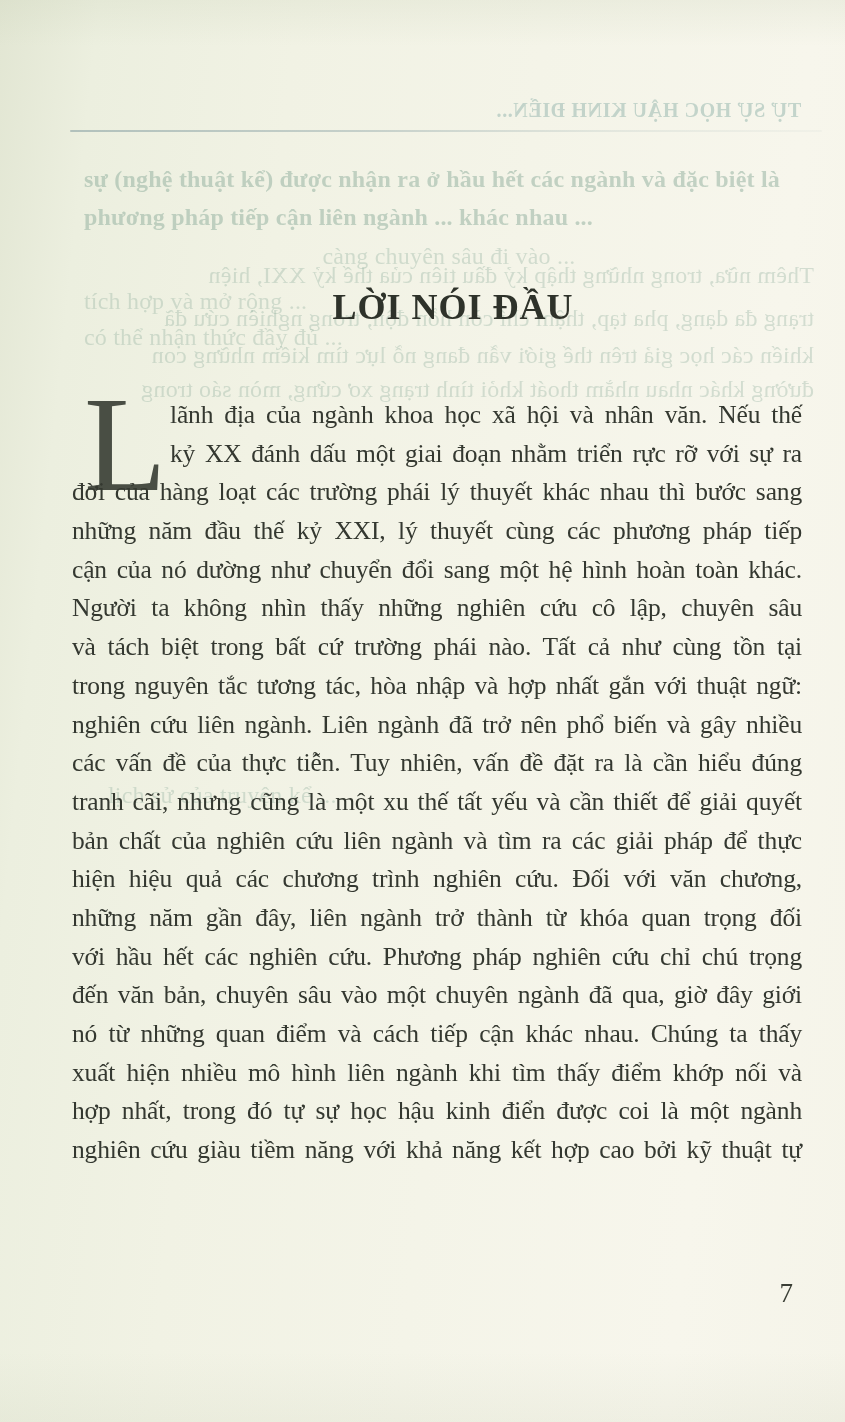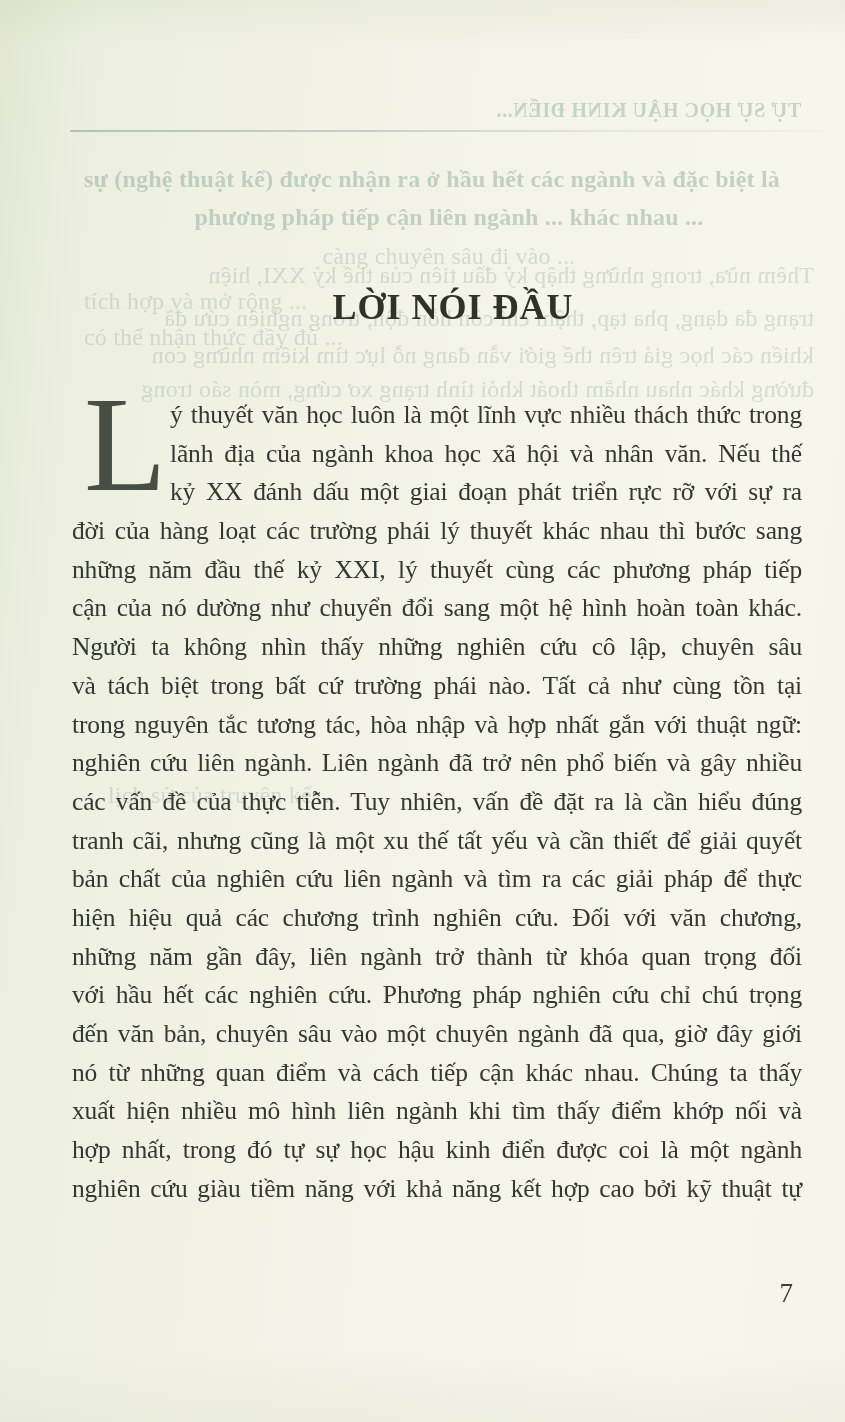--- a/index.html
+++ b/index.html
@@ -75,42 +75,41 @@
 </style>
 </head>
 <body>
 
 <div class="page">
 
   <div class="ghost-layer">
     <div class="running-head-ghost">TỰ SỰ HỌC HẬU KINH ĐIỂN...</div>
 
   <div class="ghost-line bold" style="top: 166px;">sự (nghệ thuật kể) được nhận ra ở hầu hết các ngành và đặc biệt là</div>
-      <div class="ghost-line bold" style="top: 204px; text-align: center;">phương pháp tiếp cận liên ngành ... khác nhau ...</div>
+      <div class="ghost-line bold" style="top: 204px;">phương pháp tiếp cận liên ngành ... khác nhau ...</div>
       <div class="ghost-line" style="top: 243px; text-align: center;">càng chuyên sâu đi vào ...</div>
       <div class="ghost-line mirrored" style="top: 262px;">Thêm nữa, trong những thập kỷ đầu tiên của thế kỷ XXI, hiện</div>
       <div class="ghost-line" style="top: 288px;">tích hợp và mở rộng ...</div>
       <div class="ghost-line mirrored" style="top: 305px;">trạng đa dạng, pha tạp, thậm chí còn hỗn độn, trong nghiên cứu đã</div>
       <div class="ghost-line" style="top: 324px;">có thể nhận thức đầy đủ ...</div>
       <div class="ghost-line mirrored" style="top: 342px;">khiến các học giả trên thế giới vẫn đang nỗ lực tìm kiếm những con</div>
       <div class="ghost-line mirrored" style="top: 376px;">đường khác nhau nhằm thoát khỏi tình trạng xơ cứng, mòn sáo trong</div>
       <div class="ghost-line" style="top: 782px; margin-left: 24px;">lịch sử của truyện kể ...</div>
     </div>
 
   <div class="header-rule"></div>
 
   <h1 class="title">LỜI NÓI ĐẦU</h1>
 
   <div class="drop-cap">L</div>
 
   <div class="body-lines">
 
-  <div class="bline indent">ý thuyết văn học luôn là một lĩnh vực nhiều thách thức trong</div>
       <div class="bline indent">lãnh địa của ngành khoa học xã hội và nhân văn. Nếu thế</div>
-      <div class="bline indent">kỷ XX đánh dấu một giai đoạn phát triển rực rỡ với sự ra</div>
+      <div class="bline indent">kỷ XX đánh dấu một giai đoạn nhằm triển rực rỡ với sự ra</div>
       <div class="bline">đời của hàng loạt các trường phái lý thuyết khác nhau thì bước sang</div>
       <div class="bline">những năm đầu thế kỷ XXI, lý thuyết cùng các phương pháp tiếp</div>
       <div class="bline">cận của nó dường như chuyển đổi sang một hệ hình hoàn toàn khác.</div>
       <div class="bline">Người ta không nhìn thấy những nghiên cứu cô lập, chuyên sâu</div>
       <div class="bline">và tách biệt trong bất cứ trường phái nào. Tất cả như cùng tồn tại</div>
       <div class="bline">trong nguyên tắc tương tác, hòa nhập và hợp nhất gắn với thuật ngữ:</div>
       <div class="bline">nghiên cứu liên ngành. Liên ngành đã trở nên phổ biến và gây nhiều</div>
       <div class="bline">các vấn đề của thực tiễn. Tuy nhiên, vấn đề đặt ra là cần hiểu đúng</div>
       <div class="bline">tranh cãi, nhưng cũng là một xu thế tất yếu và cần thiết để giải quyết</div>
       <div class="bline">bản chất của nghiên cứu liên ngành và tìm ra các giải pháp để thực</div>

